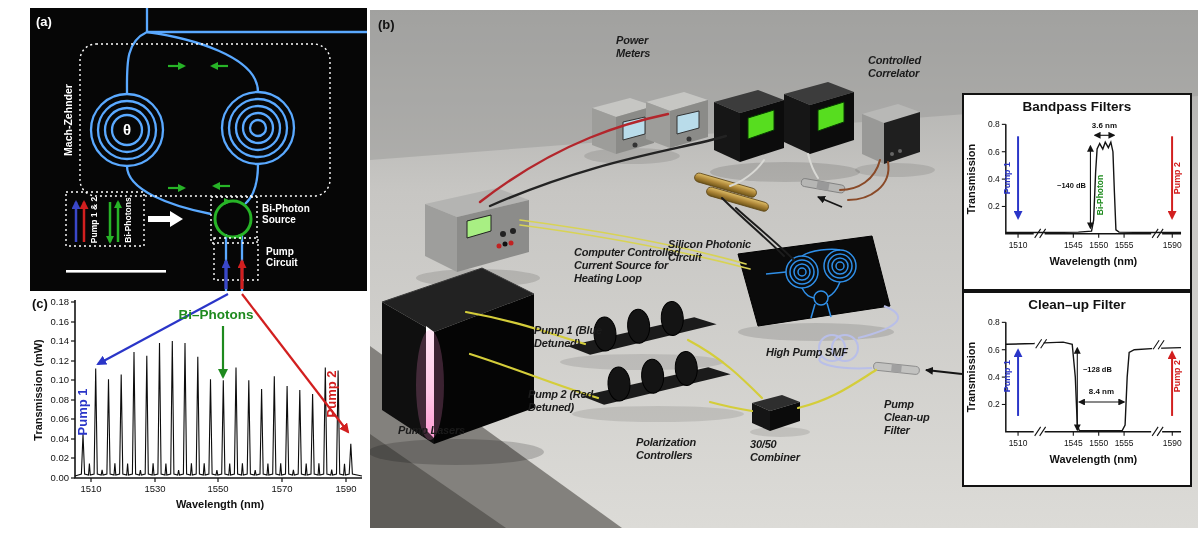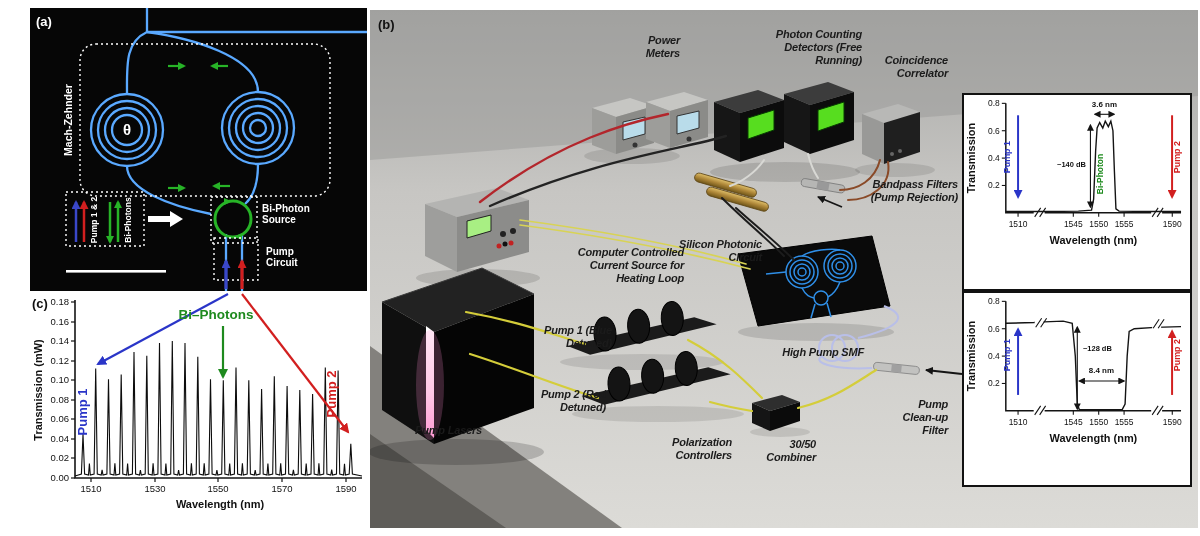--- a/index.html
+++ b/index.html
@@ -2,21 +2,21 @@
 <html><head>
 <meta charset="utf-8">
 <style>
   html,body{margin:0;padding:0;background:#fff;}
   #page{position:relative;width:1200px;height:536px;background:#ffffff;overflow:hidden;
         font-family:"Liberation Sans",sans-serif;}
   #panel-a{position:absolute;left:30px;top:8px;width:337px;height:283px;background:#060606;}
   #panel-c{position:absolute;left:30px;top:292px;width:340px;height:240px;background:#fff;}
   #scene{position:absolute;left:370px;top:10px;width:828px;height:518px;}
   .blab{position:absolute;font:italic 600 11px/1.18 "Liberation Sans",sans-serif;color:#1b1b1b;
-        text-align:right;letter-spacing:-0.2px;}
+        text-align:left;letter-spacing:-0.2px;}
   .ptag{position:absolute;font:700 13px/1 "Liberation Sans",sans-serif;color:#111;}
   .inset{position:absolute;background:#fff;border:2.5px solid #121212;box-sizing:border-box;}
   .inset-title{font:700 13.5px/1 "Liberation Sans",sans-serif;text-align:center;margin:5px 0 2px;color:#111;}
   svg text{font-family:"Liberation Sans",sans-serif;}
 </style>
 </head>
 <body>
 
 <div id="page">
 
@@ -344,34 +344,33 @@
         <path d="M438,144 C441,156 444,162 448,168" stroke="#d8d8d4" stroke-width="2"></path>
       </g>
 
       <path d="M472,197 L448,187" stroke="#141414" stroke-width="1.8" marker-end="url(#sc-k)"></path>
       <path d="M592,364 L556,360" stroke="#141414" stroke-width="1.8" marker-end="url(#sc-k)"></path>
     </svg>
   </div>
 
   <div class="ptag" style="left:378px;top:18px">(b)</div>
   <div class="blab" style="left:616px;top:34px;width:64px">Power Meters</div>
-  <div class="blab" style="left:744px;top:28px;width:118px">Photon Counting Detectors (Free Running)</div>
-  <div class="blab" style="left:868px;top:54px;width:80px">Coincidence Correlator</div>
-  <div class="blab" style="left:846px;top:178px;width:112px">Bandpass Filters (Pump Rejection)</div>
+  <div class="blab" style="left:868px;top:54px;width:80px">Controlled Correlator</div>
   <div class="blab" style="left:574px;top:246px;width:110px">Computer Controlled Current Source for Heating Loop</div>
   <div class="blab" style="left:668px;top:238px;width:94px">Silicon Photonic Circuit</div>
   <div class="blab" style="left:766px;top:346px;width:98px">High Pump SMF</div>
   <div class="blab" style="left:398px;top:424px;width:84px">Pump Lasers</div>
   <div class="blab" style="left:534px;top:324px;width:78px">Pump 1 (Blue Detuned)</div>
   <div class="blab" style="left:528px;top:388px;width:78px">Pump 2 (Red Detuned)</div>
   <div class="blab" style="left:636px;top:436px;width:96px">Polarization Controllers</div>
   <div class="blab" style="left:750px;top:438px;width:66px">30/50 Combiner</div>
   <div class="blab" style="left:884px;top:398px;width:64px">Pump Clean-up Filter</div>
 
   <div class="inset" id="inset-bandpass" style="left:962px;top:93px;width:230px;height:198px">
+    <div class="inset-title">Bandpass Filters</div>
     <svg width="225" height="172" viewBox="0 0 226 172">
       <defs>
         <marker id="ib-ke" markerUnits="userSpaceOnUse" markerWidth="7" markerHeight="7" refX="5.5" refY="3.5" orient="auto">
             <path d="M0,0 L7,3.5 L0,7 Z" fill="#141414"></path>
           </marker>
         <marker id="ib-ks" markerUnits="userSpaceOnUse" markerWidth="7" markerHeight="7" refX="5.5" refY="3.5" orient="auto-start-reverse">
             <path d="M0,0 L7,3.5 L0,7 Z" fill="#141414"></path>
           </marker>
         <marker id="ib-b" markerUnits="userSpaceOnUse" markerWidth="9" markerHeight="9" refX="7" refY="4.5" orient="auto">
             <path d="M0,0 L9,4.5 L0,9 Z" fill="#2a35c8"></path>
@@ -420,20 +419,21 @@
       <text transform="translate(217,62) rotate(-90)" text-anchor="middle" font-size="9" font-weight="bold" fill="#d21f1f">Pump 2</text>
       <text transform="translate(140,79) rotate(-90)" text-anchor="middle" font-size="8.5" font-weight="bold" fill="#1e8a1e">Bi-Photon</text>
       <path d="M131.7,19 L150.6,19" stroke="#141414" stroke-width="1.1" marker-start="url(#ib-ks)" marker-end="url(#ib-ke)"></path>
       <text x="141" y="12" text-anchor="middle" font-size="8" font-weight="bold" fill="#111">3.6 nm</text>
       <path d="M127,30 L127,112" stroke="#141414" stroke-width="1.1" marker-start="url(#ib-ks)" marker-end="url(#ib-ke)"></path>
       <text x="108" y="72" text-anchor="middle" font-size="7.5" font-weight="bold" fill="#111">~140 dB</text>
     </svg>
   </div>
 
   <div class="inset" id="inset-cleanup" style="left:962px;top:291px;width:230px;height:196px">
+    <div class="inset-title">Clean–up Filter</div>
     <svg width="225" height="172" viewBox="0 0 226 172">
       <defs>
         <marker id="ic-ke" markerUnits="userSpaceOnUse" markerWidth="7" markerHeight="7" refX="5.5" refY="3.5" orient="auto">
             <path d="M0,0 L7,3.5 L0,7 Z" fill="#141414"></path>
           </marker>
         <marker id="ic-ks" markerUnits="userSpaceOnUse" markerWidth="7" markerHeight="7" refX="5.5" refY="3.5" orient="auto-start-reverse">
             <path d="M0,0 L7,3.5 L0,7 Z" fill="#141414"></path>
           </marker>
         <marker id="ic-b" markerUnits="userSpaceOnUse" markerWidth="9" markerHeight="9" refX="7" refY="4.5" orient="auto">
             <path d="M0,0 L9,4.5 L0,9 Z" fill="#2a35c8"></path>

